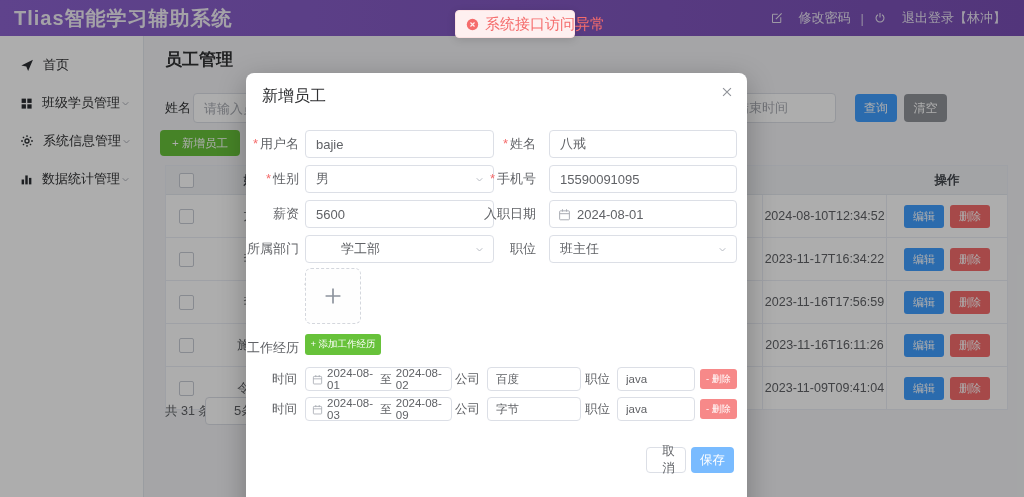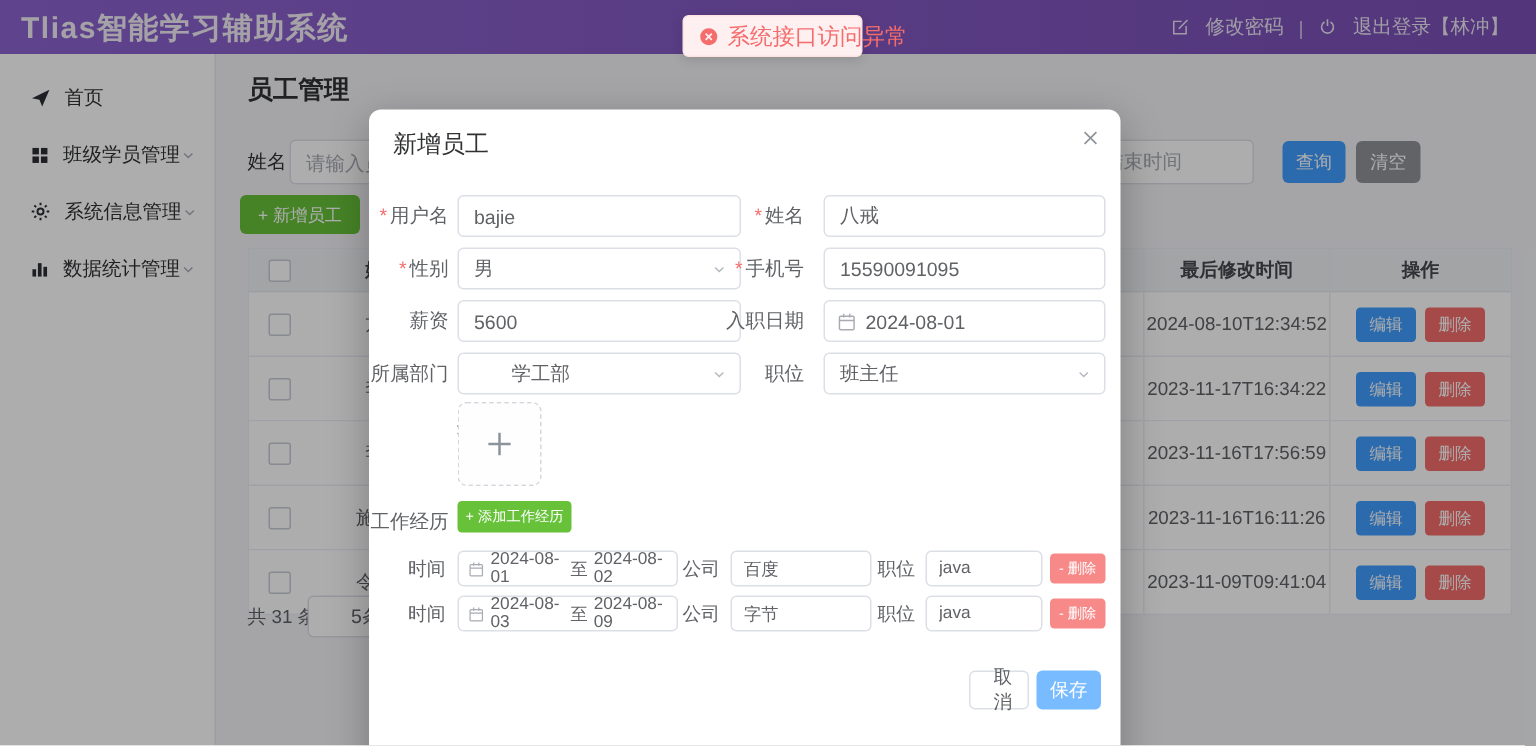--- a/index.html
+++ b/index.html
@@ -6,21 +6,21 @@
   #stage{position:relative;width:1024px;height:497px;overflow:hidden;background:#f3f4f6;}
   .abs{position:absolute;}
 
   
   .header{position:absolute;left:0;top:0;width:1024px;height:36px;
     background:linear-gradient(90deg,#8c63cf 0%,#7a4fb5 100%);
     display:flex;align-items:center;z-index:1;}
   .app-title{margin-left:14px;font-size:20px;font-weight:bold;color:#f2eff7;letter-spacing:1px;}
   .header-right{margin-left:auto;margin-right:18px;display:flex;align-items:center;gap:10px;
     color:#ece7f5;font-size:13px;}
-  .hr-item{display:flex;align-items:center;gap:11px;cursor:pointer;}
+  .hr-item{display:flex;align-items:center;gap:16px;cursor:pointer;}
   .hr-pipe{opacity:.8;}
 
   
   .toast{position:absolute;left:455px;top:10px;width:120px;height:28px;background:#fef0f0;
     border:1px solid #fde2e2;border-radius:4px;display:flex;align-items:center;gap:6px;
     padding:0 10px;box-sizing:border-box;z-index:40;box-shadow:0 2px 8px rgba(0,0,0,.12);}
   .toast-text{color:#f56c6c;font-size:15px;white-space:nowrap;}
 
   
   .sidebar{position:absolute;left:0;top:36px;width:144px;height:461px;background:#ffffff;
@@ -199,21 +199,20 @@
     <button class="btn btn-success abs" style="left:15px;top:94px;width:80px;height:26px;font-size:11.5px;">+ 新增员工</button>
     <button class="btn btn-danger abs" style="left:103px;top:94px;width:86px;height:26px;font-size:11.5px;">- 批量删除</button>
 
     <div class="etable">
       <div class="t-head">
         <div class="c-check">
             <div class="cb"></div>
           </div>
         <div class="c-name">姓名</div>
         <div class="c-mid"></div>
-        <div class="c-time">最后修改时间</div>
         <div class="c-op">操作</div>
       </div>
 
       <div class="t-row">
         <div class="c-check">
             <div class="cb"></div>
           </div>
         <div class="c-name">方腊</div>
         <div class="c-mid"></div>
         <div class="c-time">2024-08-10T12:34:52</div>

